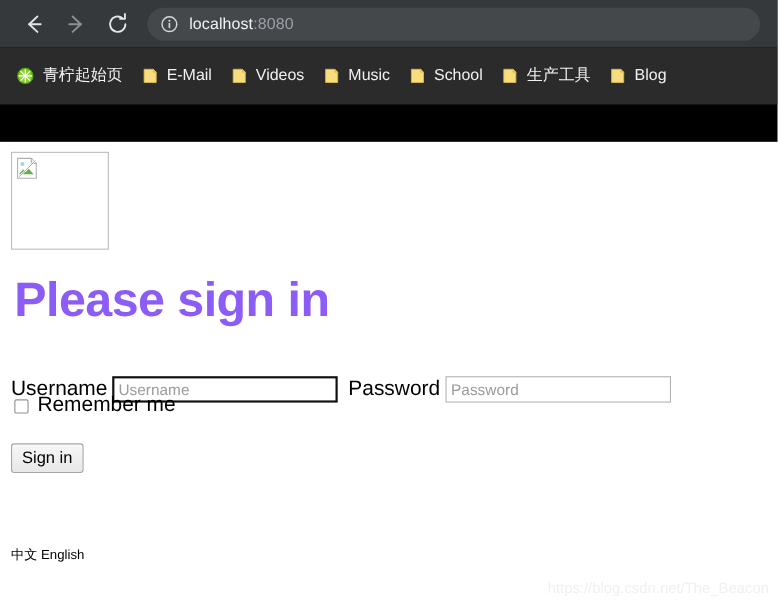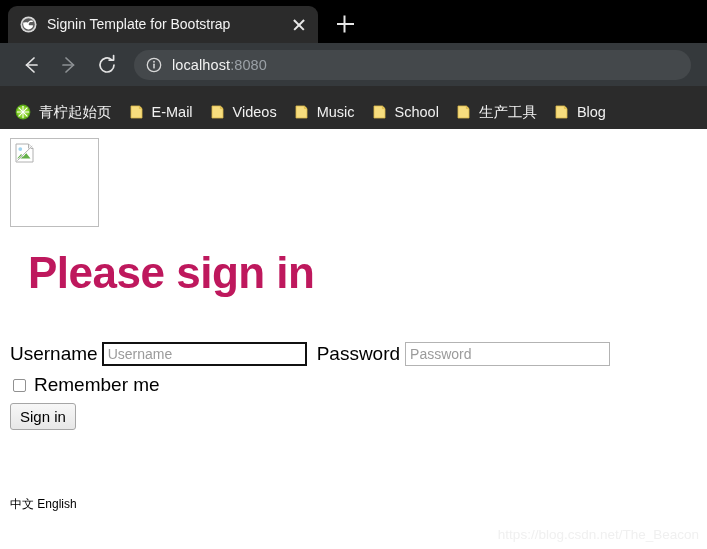--- a/index.html
+++ b/index.html
@@ -196,27 +196,27 @@
   .broken-img {
     position: absolute;
     left: 3px;
     top: 3px;
     width: 22px;
     height: 22px;
   }
 
   .page-title {
     position: absolute;
-    left: 28px;
+    left: 13px;
     top: 120px;
     margin: 0;
     font-size: 44px;
     line-height: 48px;
     font-weight: bold;
-    color: #be185d;
+    color: #8b5cf6;
     letter-spacing: -0.5px;
   }
 
   .form-row {
     position: absolute;
     left: 10px;
     top: 213px;
     display: flex;
     align-items: center;
   }
@@ -244,21 +244,21 @@
   .txt-input.password {
     width: 205px;
     border: 1px solid #b3b3b3;
     margin-left: 5px;
   }
   .pwd-label { margin-left: 10px; }
 
   .remember-row {
     position: absolute;
     left: 10px;
-    top: 245px;
+    top: 229px;
     display: flex;
     align-items: center;
     text-align: right;
   }
   .cb {
     width: 13px;
     height: 13px;
     margin: 0 8px 0 3px;
     border: 1px solid #919191;
     border-radius: 2px;
@@ -310,37 +310,20 @@
     line-height: 16px;
     color: #f0f0f0;
     white-space: nowrap;
   }
 </style>
 </head>
 <body>
 
 <div class="browser">
 
-  <div class="tabstrip">
-
-    <div class="tab">
-      <span class="tab-favicon">
-        <svg viewBox="0 0 17 17" width="17" height="17" aria-hidden="true">
-          <circle cx="8.5" cy="8.5" r="8" fill="#d8d8d8"></circle>
-          <circle cx="8.5" cy="8.5" r="6.3" fill="#5b5b5b"></circle>
-          <path d="M3.2 6.4c1.6.4 3-.5 4.4.2 1.3.7.6 2.1 1.8 2.6 1.2.5 2.6-.4 3.8.6-.6 2.3-2.7 3.9-5.1 3.6C5.1 13 3.3 11 3.2 8.6c0-.8 0-1.6 0-2.2z" fill="#ffffff"></path>
-          <path d="M13.4 5.6c-1.1.9-2.6.1-3.6.6-.7.4-.4 1.2-1 1.6-.3.2-.8.1-1-.2-.3-.6.2-1.3.7-1.8.9-.9 2.3-1.4 3.6-1.2.5.1.9.5 1.3 1z" fill="#ffffff"></path>
-        </svg>
-      </span>
-      <span class="tab-title">Signin Template for Bootstrap</span>
-      <span class="tab-close"></span>
-    </div>
-
-    <div class="newtab"></div>
-  </div>
 
   <div class="toolbar">
 
     <div class="navbtn">
       <svg viewBox="0 0 30 30" width="30" height="30" aria-hidden="true">
         <path d="M18 8 L10.5 15 L18 22" fill="none" stroke="#e4e4e4" stroke-width="1.7" stroke-linecap="round" stroke-linejoin="round"></path>
         <path d="M10.5 15 H21" fill="none" stroke="#e4e4e4" stroke-width="1.7" stroke-linecap="round"></path>
       </svg>
     </div>
 

